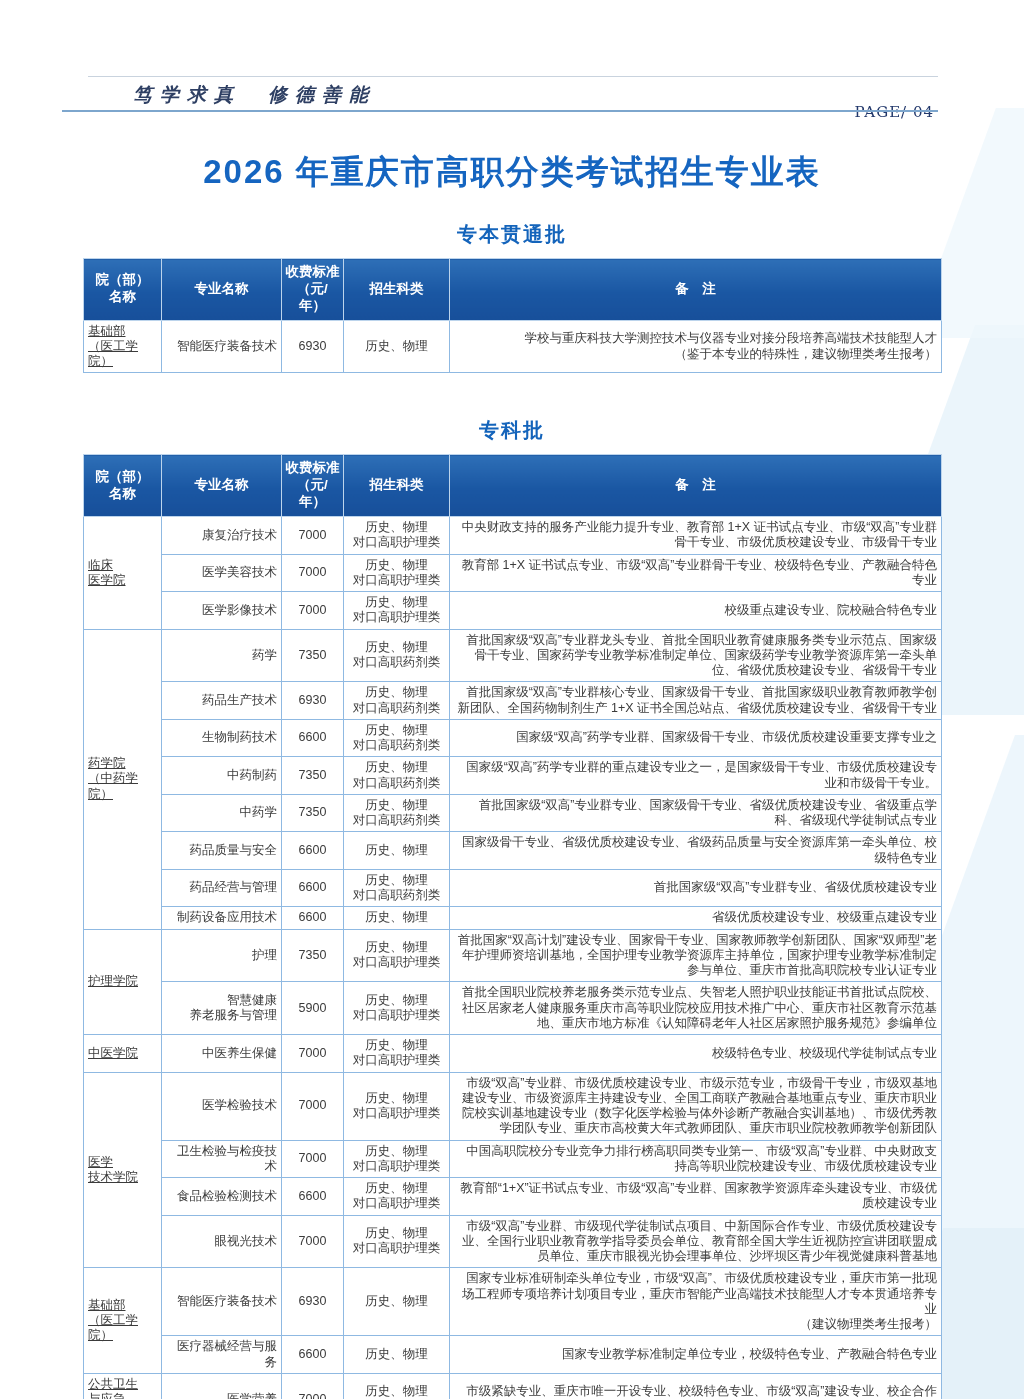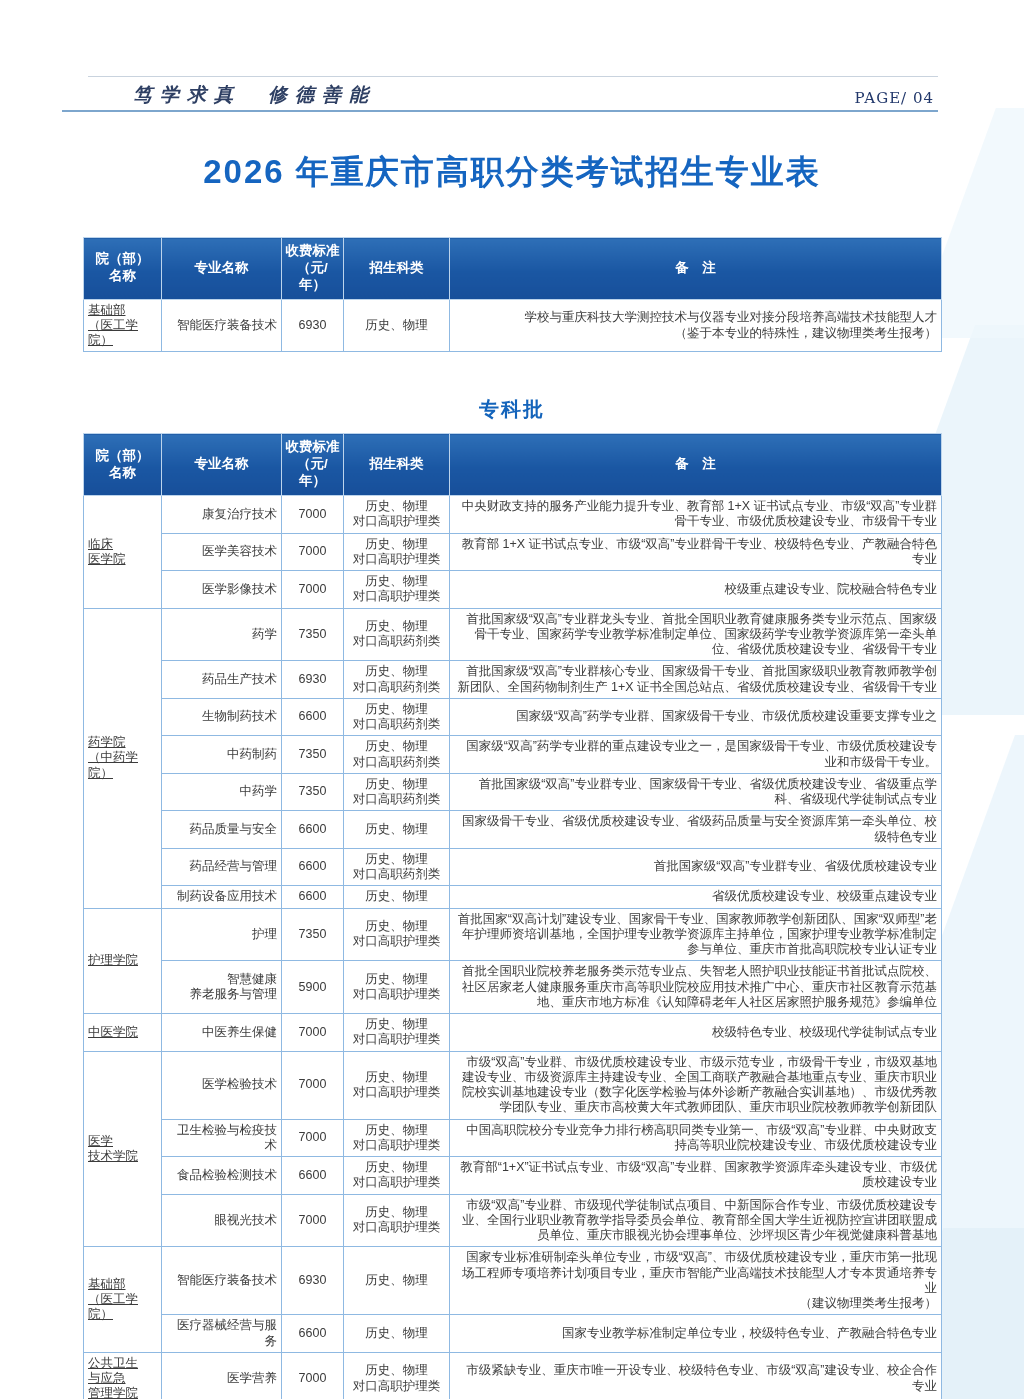--- a/index.html
+++ b/index.html
@@ -21,28 +21,28 @@
   .rule-top    { position:absolute; left:88px; width:850px; top:76px;  height:1px;   background:#c9d3de; z-index:2; }
   .rule-bottom { position:absolute; left:62px; width:876px; top:110px; height:2px;   background:#7da6cd; z-index:2; }
   .motto {
     position:absolute; left:97px; top:82px; z-index:2;
     font-family:"DejaVu Serif","Liberation Serif",serif;
     font-style:italic; font-weight:bold; font-size:19px; color:#2e3f63; letter-spacing:8px;
     white-space:pre;
     margin-left:36px;
   }
   .pagenum {
-    position:absolute; right:90px; top:89px; z-index:2;
+    position:absolute; right:90px; top:103px; z-index:2;
     font-family:"DejaVu Serif","Liberation Serif",serif;
     font-size:15px; color:#22386b; letter-spacing:1px;
   }
 
   .content { position:absolute; left:83px; top:150px; width:858px; z-index:2; }
   .title {
-    margin:0 0 42px; text-align:center;
+    margin:0 0 26px; text-align:center;
     font-size:33px; font-weight:bold; color:#1565c0; letter-spacing:2px;
   }
   .section-title {
     text-align:center; font-size:20px; font-weight:bold; color:#1464bb;
     letter-spacing:2px; margin:0 0 10px;
   }
   .section + .section { margin-top:44px; }
 
   table.grid { width:858px; border-collapse:collapse; table-layout:fixed; }
   table.grid th {
@@ -74,20 +74,21 @@
 
   <div class="rule-top"></div>
   <div class="motto">笃学求真　修德善能</div>
   <div class="pagenum">PAGE/ 04</div>
   <div class="rule-bottom"></div>
 
   <div class="content">
     <h1 class="title">2026 年重庆市高职分类考试招生专业表</h1>
     <div id="sections">
         <div class="section">
+          <div class="section-title">专本贯通批</div>
           <table class="grid">
             <colgroup>
               <col style="width:78px">
               <col style="width:120px">
               <col style="width:62px">
               <col style="width:106px">
               <col style="width:492px">
             </colgroup>
             <thead>
               <tr>

